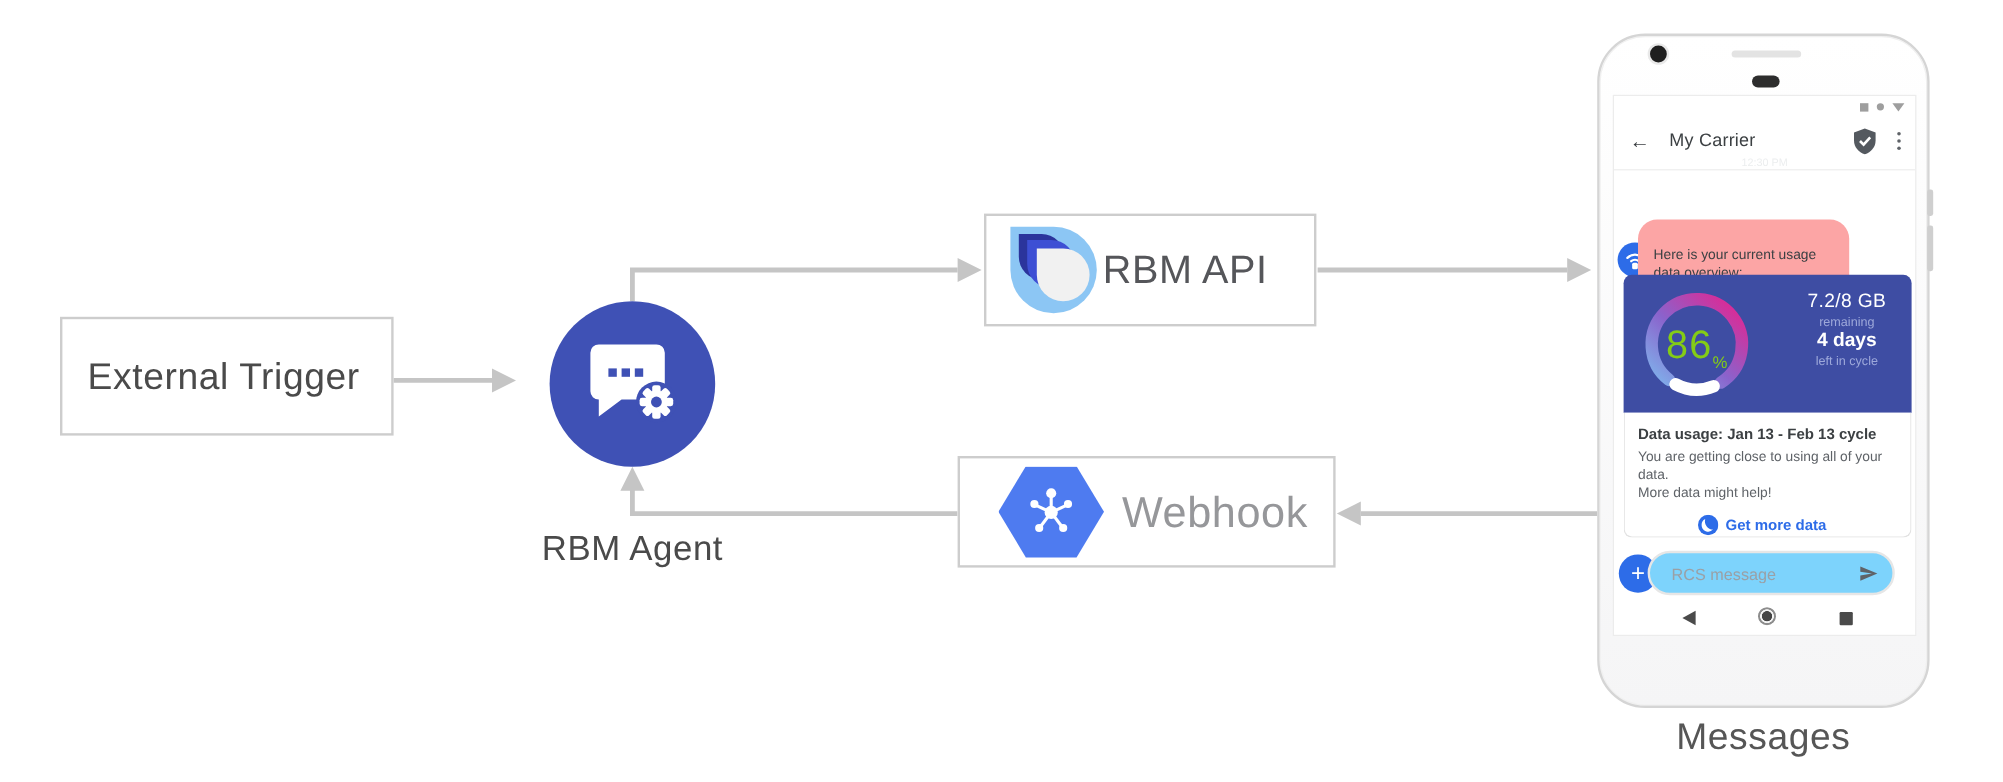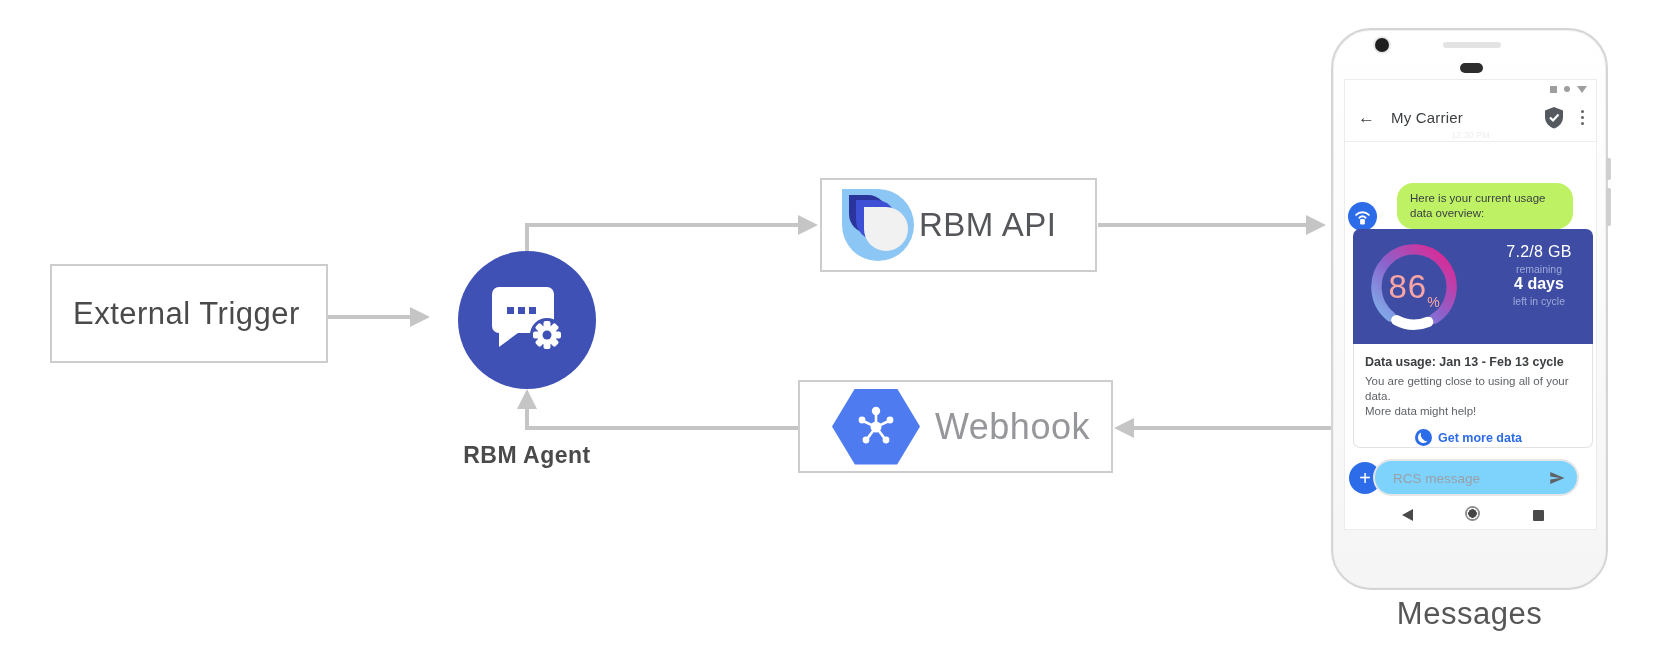--- a/index.html
+++ b/index.html
@@ -30,21 +30,21 @@
 
   
   .hexagon{position:relative;width:88px;height:76px;flex:0 0 auto;
            clip-path:polygon(26% 0,74% 0,100% 50%,74% 100%,26% 100%,0 50%);
            background:var(--hex-blue);display:flex;align-items:center;justify-content:center;}
 
   
   .agent{position:absolute;left:458px;top:251px;width:138px;height:138px;border-radius:50%;
          background:var(--indigo);z-index:1;display:flex;align-items:center;justify-content:center;}
   .agent-label{position:absolute;left:397px;top:442px;width:260px;text-align:center;
-               font-size:23px;font-weight:700;color:var(--label-gray);letter-spacing:.5px;z-index:1;}
+               font-size:29px;font-weight:400;color:var(--label-gray);letter-spacing:.5px;z-index:1;}
 
   
   .phone{position:absolute;left:1331px;top:28px;width:277px;height:562px;background:linear-gradient(180deg,#ffffff,#f5f5f6);
          border:2px solid #d5d5d5;border-radius:40px;box-sizing:border-box;z-index:1;box-shadow:inset 0 0 0 1px #f0f0f0;}
   .side-nub{position:absolute;right:-5px;width:5px;background:#cfcfcf;border-radius:2px;}
   .nub-power{top:128px;height:22px;}
   .nub-vol{top:158px;height:38px;}
   .camera{position:absolute;left:42px;top:8px;width:14px;height:14px;border-radius:50%;background:#1f1f1f;box-shadow:0 0 0 2px #e9e9e9;}
   .speaker{position:absolute;left:110px;top:12px;width:58px;height:6px;border-radius:3px;background:#e3e3e3;}
   .earpiece{position:absolute;left:127px;top:33px;width:23px;height:10px;border-radius:5px;background:#2d2d2d;}
@@ -55,28 +55,28 @@
   .st-dot{width:6px;height:6px;border-radius:50%;background:#9e9e9e;}
   .st-tri{width:0;height:0;border-left:5px solid transparent;border-right:5px solid transparent;border-top:7px solid #9e9e9e;}
   .appbar{position:absolute;top:14px;left:0;right:0;height:48px;display:flex;align-items:center;border-bottom:1px solid #ededed;padding:0 10px 0 13px;box-sizing:border-box;}
   .back{font-size:17px;color:#3c4043;line-height:1;margin-right:16px;cursor:default;}
   .apptitle{font-size:15px;color:#3c4043;letter-spacing:.2px;}
   .appbar .spacer{flex:1;}
   .kebab{display:flex;flex-direction:column;gap:2.5px;margin-left:14px;padding:2px;}
   .kebab i{width:3.5px;height:3.5px;border-radius:50%;background:#5f6368;}
   .ghost-time{position:absolute;top:50px;left:0;right:0;text-align:center;font-size:9px;color:#eceeef;}
 
-  .bubble{position:absolute;left:52px;top:103px;width:176px;box-sizing:border-box;background:#bef264;border-radius:16px;padding:8px 13px;
+  .bubble{position:absolute;left:20px;top:103px;width:176px;box-sizing:border-box;background:#fca5a5;border-radius:16px;padding:23px 13px;
           font-size:11.5px;line-height:15px;color:#3c4043;}
   .avatar{position:absolute;left:3px;top:122px;width:29px;height:29px;border-radius:50%;background:var(--action-blue);
           display:flex;align-items:center;justify-content:center;}
 
   .bluecard{position:absolute;left:8px;top:149px;width:240px;height:115px;background:var(--card-indigo);border-radius:7px 7px 0 0;}
   .gauge-wrap{position:absolute;left:14px;top:11px;width:94px;height:94px;}
-  .gauge-text{position:absolute;left:0;top:0;width:94px;height:94px;display:flex;align-items:center;justify-content:center;color:#fca5a5;}
+  .gauge-text{position:absolute;left:0;top:0;width:94px;height:94px;display:flex;align-items:center;justify-content:center;color:#84cc16;}
   .gauge-text .pct{font-size:33px;font-weight:300;letter-spacing:1px;}
   .gauge-text .pctsign{font-size:14px;font-weight:300;align-self:flex-end;margin-bottom:24px;}
   .bc-right{position:absolute;left:138px;top:14px;width:96px;text-align:center;color:#fff;}
   .bc-quota{font-size:16px;font-weight:normal;letter-spacing:.3px;}
   .bc-sub{font-size:10.5px;color:#9da8da;margin-top:2px;}
   .bc-days{font-size:16px;font-weight:bold;}
 
   .whitecard{position:absolute;left:8px;top:264px;width:240px;height:104px;background:#fff;border:1px solid #e2e2e2;border-top:none;
              border-radius:0 0 7px 7px;box-sizing:border-box;padding:11px 20px 0 11px;}
   .wc-title{font-size:12.5px;font-weight:bold;color:#3c4043;}

